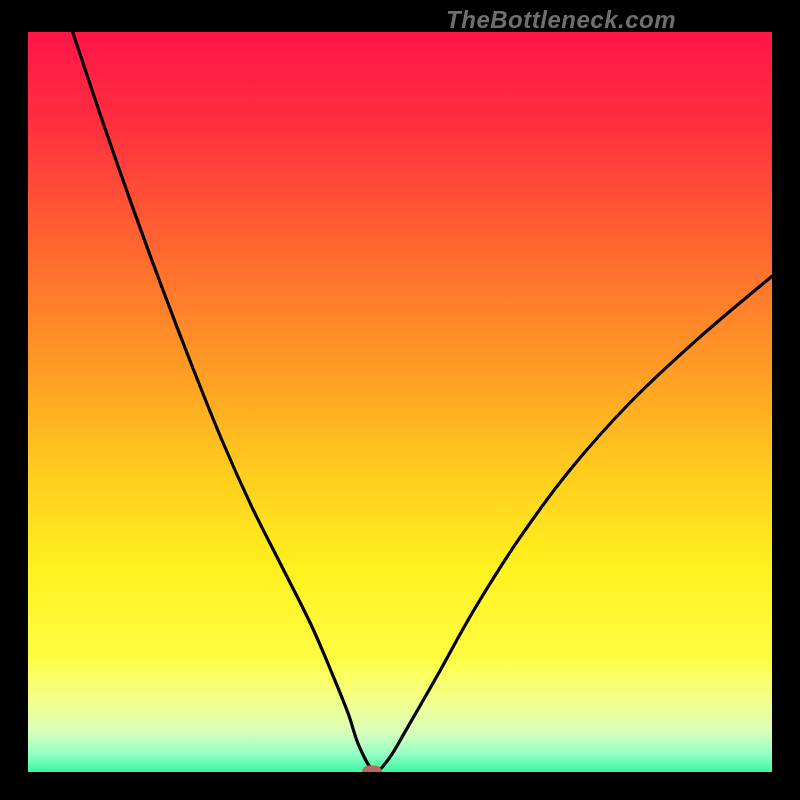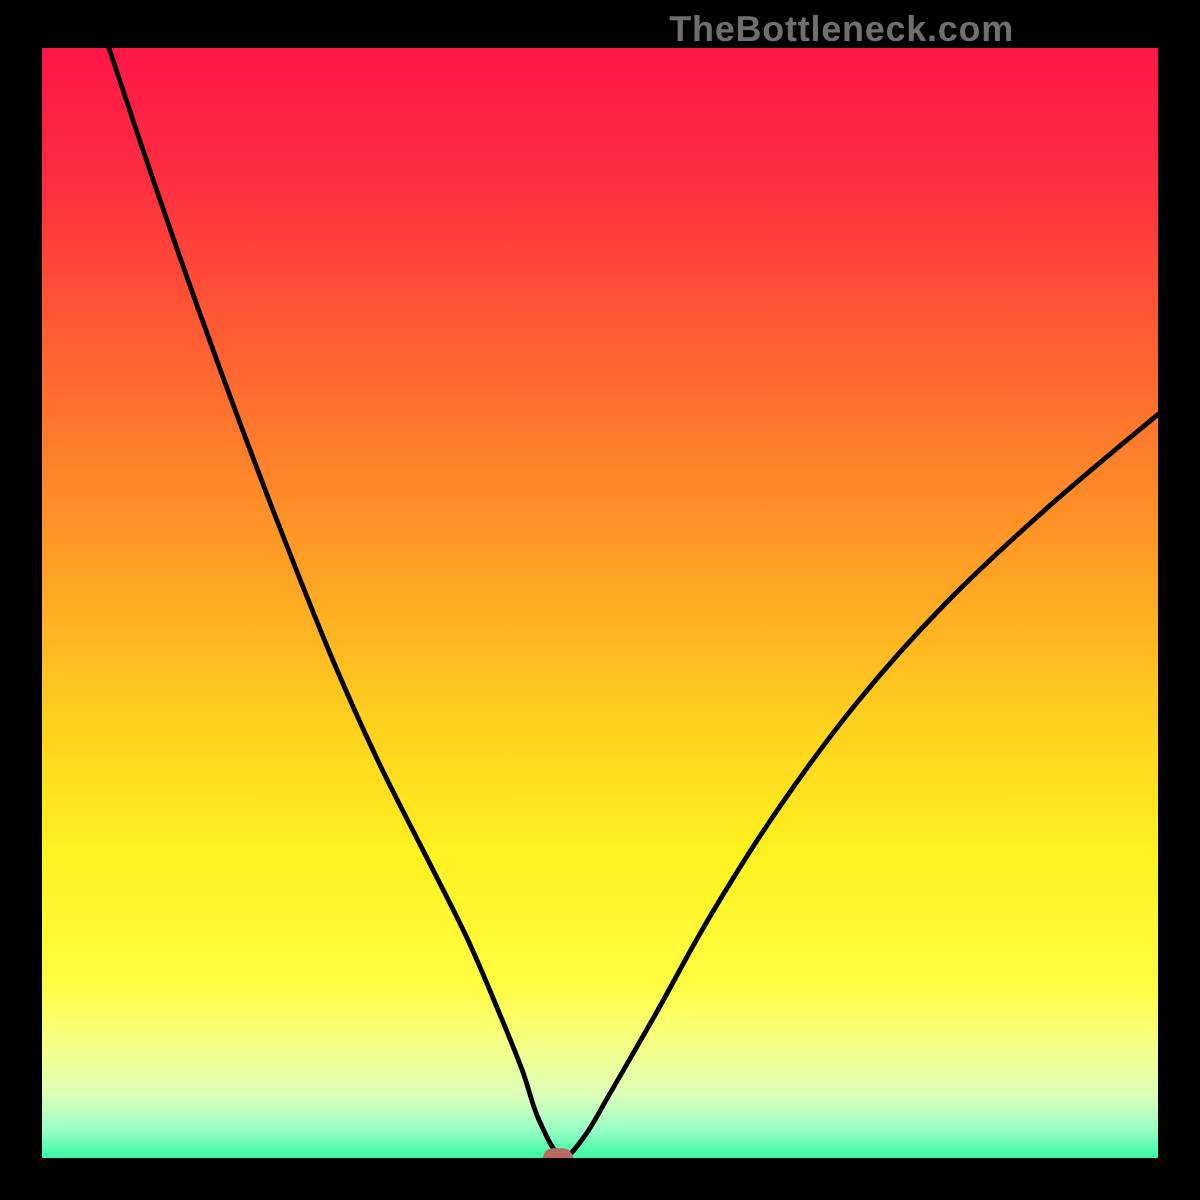--- a/index.html
+++ b/index.html
@@ -9,20 +9,21 @@
     height: 800px;
     background: #000;
     overflow: hidden;
     font-family: Arial, Helvetica, sans-serif;
   }
   .frame {
     position: relative;
     width: 692px;
     height: 800px;
     background: #000;
+    font-style: italic;
   }
   .watermark {
     position: absolute;
     top: 6px;
     right: 16px;
     color: #6f6f6f;
     font-size: 24px;
     font-weight: 600;
     letter-spacing: 0.5px;
     z-index: 30;

